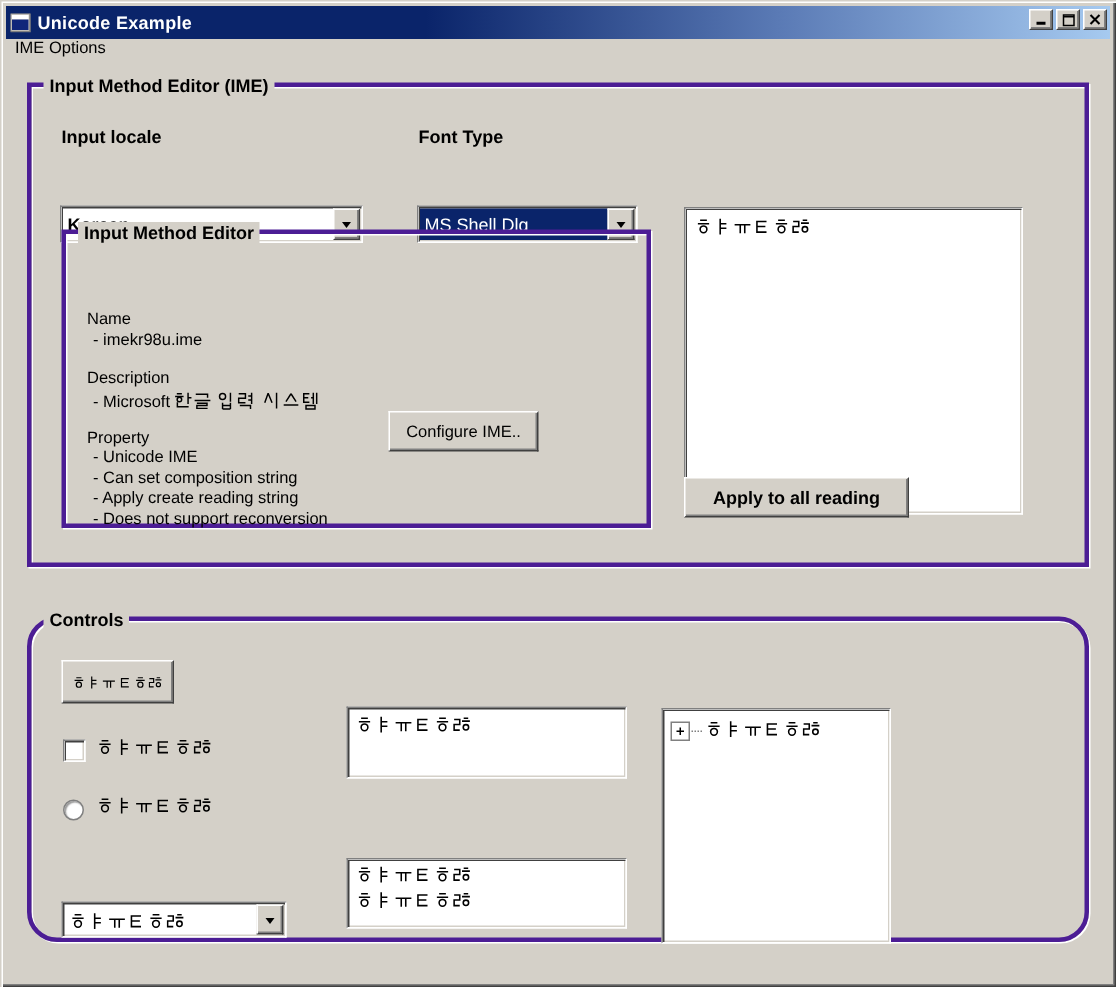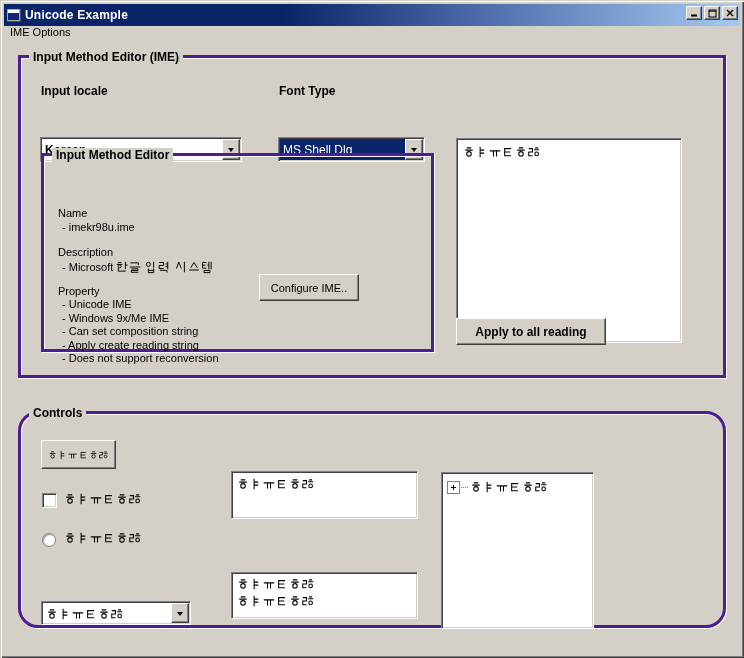--- a/index.html
+++ b/index.html
@@ -214,21 +214,20 @@
               <use href="#gC2DC"></use>
             </svg><svg class="g" viewBox="0 0 16 16">
               <use href="#gC2A4"></use>
             </svg><svg class="g" viewBox="0 0 16 16">
               <use href="#gD15C"></use>
             </svg></div>
         <div class="gap" style="height:10px;"></div>
         <div class="line">Property</div>
         <div class="indent">
             <div class="line">- Unicode IME</div>
-            <div class="line">- Windows 9x/Me IME</div>
             <div class="line">- Can set composition string</div>
             <div class="line">- Apply create reading string</div>
             <div class="line">- Does not support reconversion</div>
           </div>
       </div>
 
 
       <button class="raised" style="left:215px;top:118px;width:100px;height:27px;font-size:11px;">
         <span class="btn-label">Configure IME..</span>
       </button>

